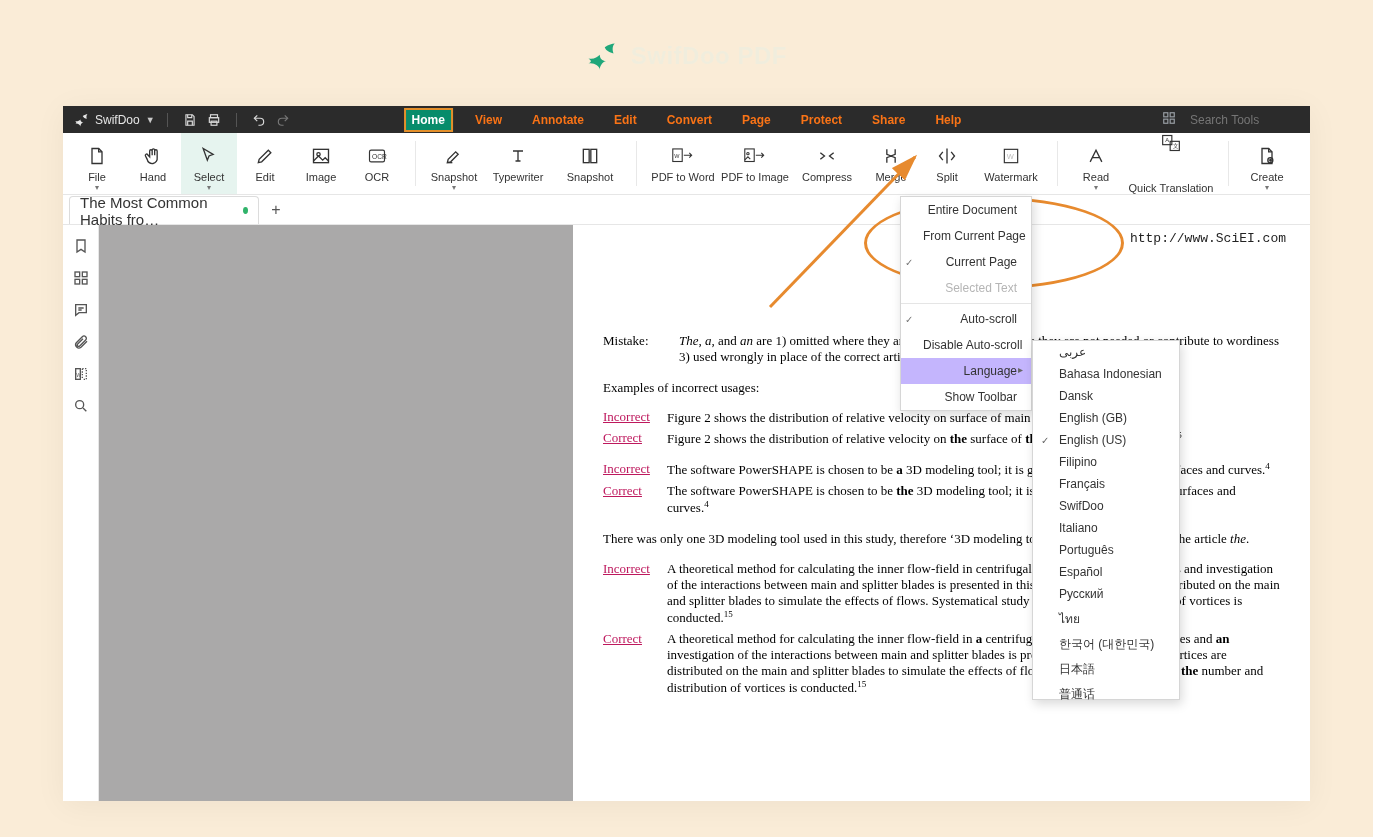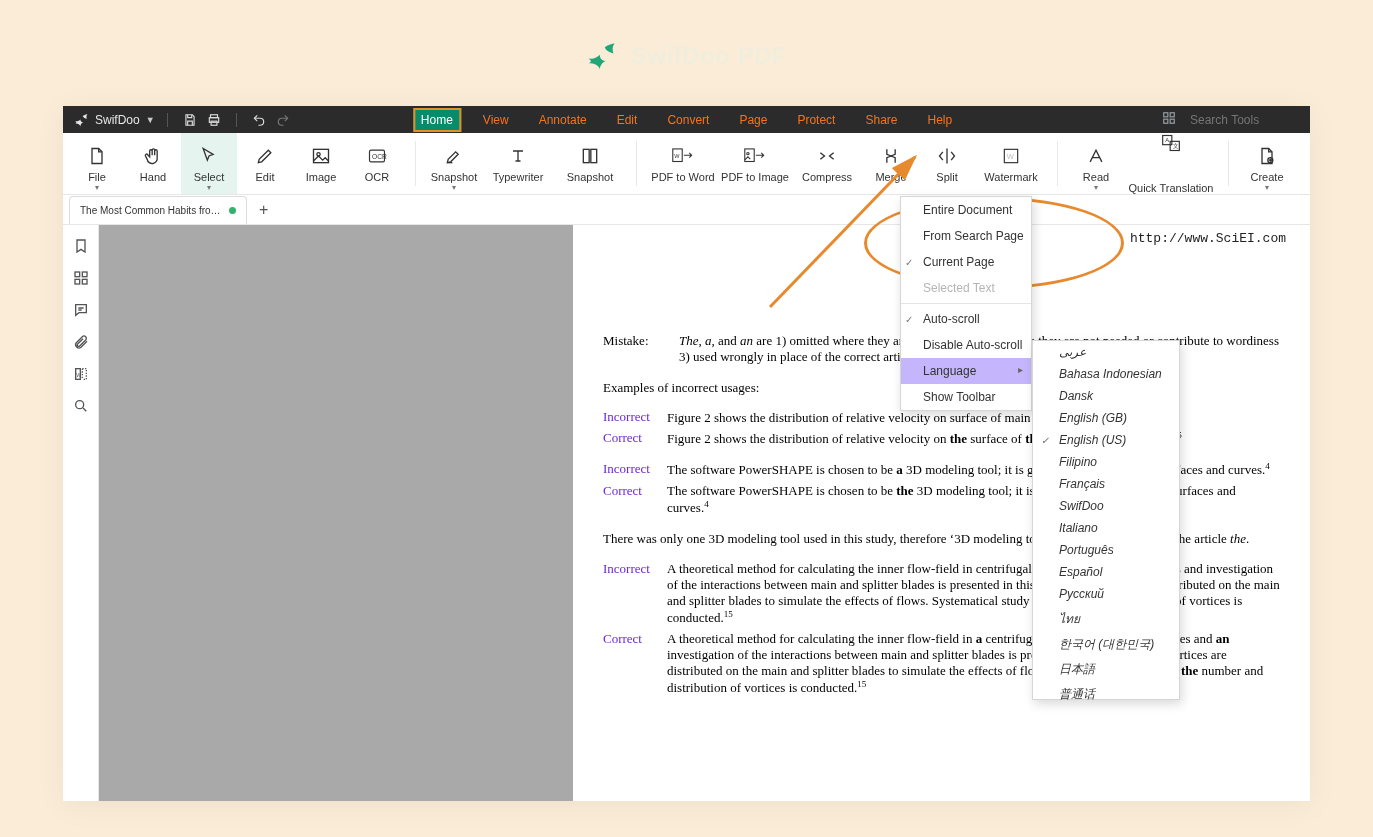--- a/index.html
+++ b/index.html
@@ -22,21 +22,21 @@
 
   .titlebar {
     height: 27px; background: #2b2b2b; color: #e6e6e6;
     display: flex; align-items: center; font-size: 12px;
     position: relative;
   }
   .titlebar .left { display: flex; align-items: center; gap: 4px; padding-left: 8px; }
   .titlebar .caret { font-size: 9px; opacity: .85; padding-left:2px;}
   .vline { width: 1px; height: 14px; background: #555; margin: 0 8px; }
   .ticon { display: inline-flex; align-items: center; justify-content:center; width:20px; height:20px; color:#d9d9d9;}
-  .menutabs { position:absolute; left:50%; transform:translateX(-50%); display:flex; gap:14px; height:100%; align-items:center; }
+  .menutabs { position:absolute; left:50%; transform:translateX(-50%); display:flex; gap:14px; height:100%; align-items:center;font-weight:bold; }
   .menutabs .mtab { padding: 5px 8px; cursor:pointer; font-size:12px; color:#f97316; }
   .menutabs .mtab.active { background:#078c6b; color:#fff; outline:2px solid #e48f2a; outline-offset:-2px;}
   .titlebar .right { position:absolute; right:10px; display:flex; align-items:center; gap:14px; color:#9aa0a6; font-size:12px;}
   .search-inp { background:transparent; border:none; color:#b7b7b7; width:110px; font-size:12px; outline:none;}
 
   .ribbon {
     height: 62px; border-bottom:1px solid #e6e6e6;
     display:flex; align-items: stretch;
     padding: 0 6px;
   }
@@ -47,65 +47,65 @@
   .rbtn.wide{ width:72px;}
   .rbtn.wider{ width:94px;gap:29px;}
   .rbtn .rico { height:22px; display:flex; align-items:center; justify-content:center; color:#2b2b2b;}
   .rbtn.selected { background:#e6f4ef; }
   .rbtn .dd { position:absolute; bottom:2px; font-size:8px; color:#777;}
   .rsep { width:1px; background:#e8e8e8; margin: 8px 10px;}
   
   .tabsbar { height:30px; display:flex; align-items:flex-end; border-bottom:1px solid #e6e6e6; padding-left:6px; gap:6px;}
   .doctab {
     height:28px; border:1px solid #dcdcdc; border-bottom:none;
-    background:#fff; font-size:10px; color:#333;
+    background:#fff; font-size:15px; color:#333;
     display:flex; align-items:center; padding:0 10px; border-radius:4px 4px 0 0;
     max-width: 190px;
   }
   .doctab .dot{ width:7px;height:7px;border-radius:50%;background:#30b36a;margin-left:8px;}
   .addtab { width:22px;height:22px; display:flex;align-items:center;justify-content:center; color:#555; margin-bottom:3px; cursor:pointer; font-size:16px;}
 
   .workarea { position:relative; height: calc(100% - 27px - 62px - 30px); display:flex;}
   .leftrail { width:36px; border-right:1px solid #e7e7e7; display:flex; flex-direction:column; align-items:center; gap:14px; padding-top:12px; color:#4d4d4d;}
   .leftrail .ri { width:18px; height:18px; display:flex;align-items:center;justify-content:center; cursor:pointer;}
 
   .gray { flex:0 0 474px; background:#aaa9a9;}
   .page {
     flex:1; background:#ffffff; padding: 18px 30px 0 30px; position:relative;
     font-family: "Times New Roman", Times, serif; color:#000; font-size:13px;
     overflow:hidden;
   }
   .page p{ margin-bottom:10px; line-height:1.35;}
   .row { display:flex; margin-bottom:4px;}
   .lbl { flex:0 0 64px; }
-  .lbl.blue{ color:#6d28d9;}
+  .lbl.blue{ color:#be185d;text-decoration:underline;}
   .txt { flex:1;}
   .sup{font-size:9px; vertical-align:super;}
   .urlnote{ position:absolute; top:6px; right:24px; font-family:"Courier New",monospace; font-size:13px; color:#222;}
   .ital{ font-style:italic;}
 
   .readmenu {
     position:absolute; left: 900px; top: 196px; width:132px;
     background:#fff; border:1px solid #d6d6d6; box-shadow: 2px 4px 10px rgba(0,0,0,.15);
     font-size:12px; color:#333; z-index: 50;
   }
   .readmenu .mi{ padding:6px 14px; cursor:pointer; position:relative; white-space:nowrap;}
   .readmenu .mi.sel{ background:#c4b5fd;}
   .readmenu .mi.disabled{ color:#b5b5b5; cursor:default;}
   .readmenu hr{ border:none; border-top:1px solid #e5e5e5; margin:2px 0;}
   .readmenu .chev{ position:absolute; right:8px; font-size:10px; color:#666;}
   .readmenu .chk{ position:absolute; left:4px; font-size:10px; color:#777; top:8px;}
-  .readmenu .mi.pad{ padding-left:22px;}
+  .readmenu .mi.pad{ padding-left:22px;text-align:right;}
 
   .langmenu{
     position:absolute; left:1032px; top:340px; width:148px;
     background:#fff; border:1px solid #d6d6d6; box-shadow: 2px 4px 10px rgba(0,0,0,.15);
     font-size:12px; color:#333; z-index:60; max-height: 360px;
   }
-  .langmenu .li{ padding:4px 12px 4px 26px; cursor:pointer; position:relative; white-space:nowrap;font-style:italic;}
+  .langmenu .li{ padding:4px 12px 4px 26px; cursor:pointer; position:relative; white-space:nowrap;}
   .langmenu .li .chk{ position:absolute; left:8px; top:6px; font-size:10px; color:#666;}
 
   .annot-ellipse{
     position:absolute; left:864px; top:197px; width:260px; height:92px;
     border:3px solid #e78a2e; border-radius:50%/50%;
     z-index:45; pointer-events:none;
   }
   .annot-arrow{
     position:absolute; left:760px; top:147px; z-index:46; pointer-events:none;
   }
@@ -459,21 +459,21 @@
     <defs>
         <marker id="ah" markerWidth="10" markerHeight="10" refX="8" refY="3" orient="auto">
           <path d="M0,0 L0,6 L9,3 z" fill="#e78a2e"></path>
         </marker>
       </defs>
     <line x1="10" y1="160" x2="155" y2="10" stroke="#e78a2e" stroke-width="3" marker-end="url(#ah)"></line>
   </svg>
 
   <div class="readmenu" id="readmenu">
       <div class="mi pad"><span>Entire Document</span></div>
-      <div class="mi pad"><span>From Search Page</span></div>
+      <div class="mi pad"><span>From Current Page</span></div>
       <div class="mi pad"><span class="chk">✓</span><span>Current Page</span></div>
       <div class="mi pad disabled"><span>Selected Text</span></div>
       <hr>
       <div class="mi pad"><span class="chk">✓</span><span>Auto-scroll</span></div>
       <div class="mi pad"><span>Disable Auto-scroll</span></div>
       <div class="mi pad sel"><span>Language</span><span class="chev">▸</span></div>
       <div class="mi pad"><span>Show Toolbar</span></div>
     </div>
 
   <div class="langmenu" id="langmenu">

